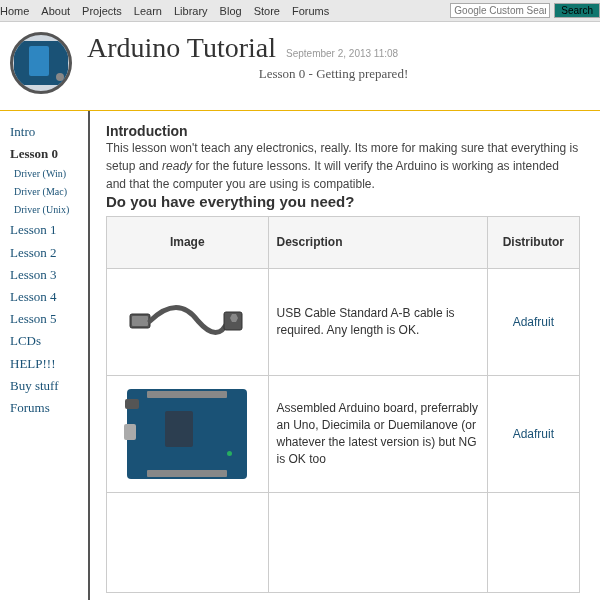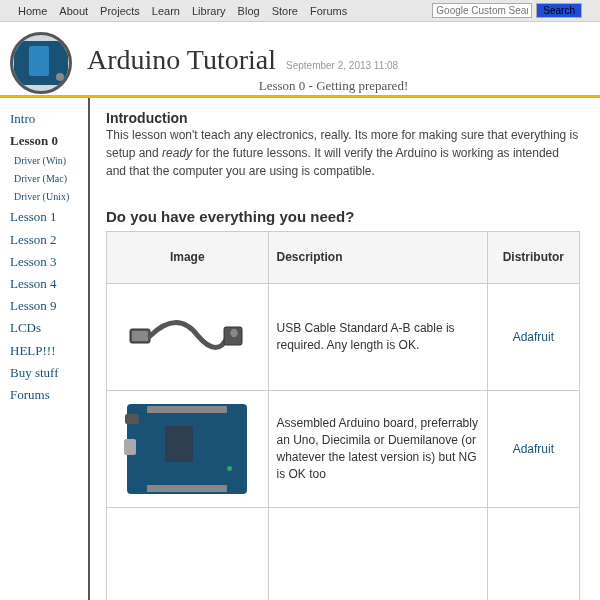--- a/index.html
+++ b/index.html
@@ -10,21 +10,21 @@
       color: #333;
       width: 600px;
       min-height: 600px;
       overflow-x: hidden;
     }
 
     
     #top-nav {
       background: #e8e8e8;
       border-bottom: 1px solid #ccc;
-      padding: 3px 18px;
+      padding: 3px 0;
       display: flex;
       align-items: center;
       justify-content: space-between;
       font-size: 11px;
       font-family: Arial, sans-serif;
     }
     #top-nav .nav-links {
       display: flex;
       gap: 12px;
     }
@@ -43,32 +43,32 @@
       font-size: 10px;
       padding: 1px 3px;
       border: 1px solid #aaa;
       background: #fff;
       font-family: Arial, sans-serif;
       color: #999;
     }
     #search-area button {
       font-size: 10px;
       padding: 1px 6px;
-      background: #1d4ed8;
+      background: #0f766e;
       border: 1px solid #aaa;
       cursor: pointer;
       font-family: Arial, sans-serif;
     }
 
     
     #header {
       display: flex;
-      align-items: flex-end;
-      padding: 10px 20px 1px 10px;
-      border-bottom: 3px solid #eab308;
+      align-items: flex-start;
+      padding: 10px 20px 16px 10px;
+      border-bottom: 1px solid #eab308;
       background: #fff;
     }
     #logo-circle {
       width: 62px;
       height: 62px;
       border-radius: 50%;
       border: 3px solid #555;
       overflow: hidden;
       flex-shrink: 0;
       background: #d0d8e0;
@@ -179,21 +179,21 @@
       font-size: 14px;
       font-weight: bold;
       color: #333;
       font-family: Arial, sans-serif;
     }
     #intro-text {
       font-size: 12px;
       color: #444;
       line-height: 1.5;
       font-family: Arial, sans-serif;
-      margin-bottom: 28px;
+      margin-bottom: 0;
     }
     #intro-text em {
       font-style: italic;
     }
 
     #need-heading {
       font-size: 15px;
       font-weight: bold;
       color: #333;
       font-family: Arial, sans-serif;
@@ -373,21 +373,21 @@
   <nav id="sidebar">
     <a class="sidebar-item">Intro</a>
     <a class="sidebar-item active">Lesson 0</a>
     <a class="sidebar-item sub">Driver (Win)</a>
     <a class="sidebar-item sub">Driver (Mac)</a>
     <a class="sidebar-item sub">Driver (Unix)</a>
     <a class="sidebar-item">Lesson 1</a>
     <a class="sidebar-item">Lesson 2</a>
     <a class="sidebar-item">Lesson 3</a>
     <a class="sidebar-item">Lesson 4</a>
-    <a class="sidebar-item">Lesson 9</a>
+    <a class="sidebar-item">Lesson 5</a>
     <a class="sidebar-item">LCDs</a>
     <a class="sidebar-item">HELP!!!</a>
     <a class="sidebar-item">Buy stuff</a>
     <a class="sidebar-item">Forums</a>
   </nav>
 
   <main id="content">
     <h2 id="intro-heading">Introduction</h2>
     <p id="intro-text">
       This lesson won't teach any electronics, really. Its more for making sure that everything is setup and <em>ready</em> for the future lessons. It will verify the Arduino is working as intended and that the computer you are using is compatible.

